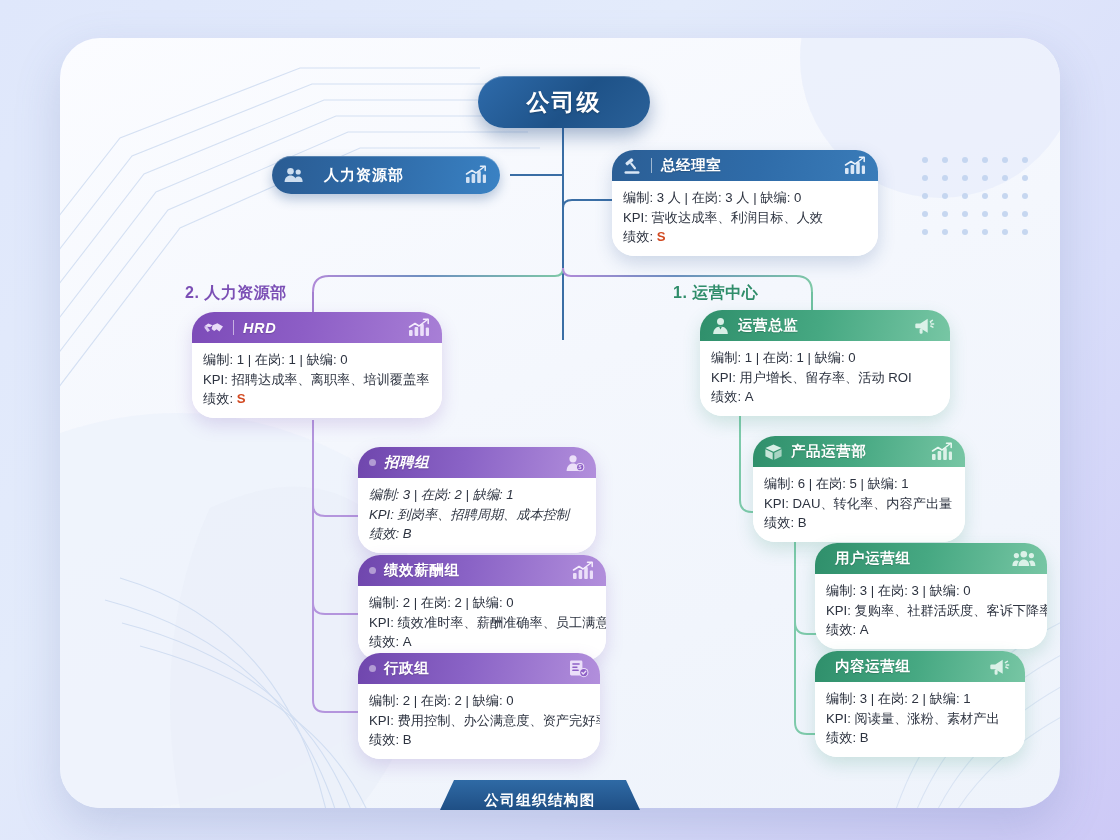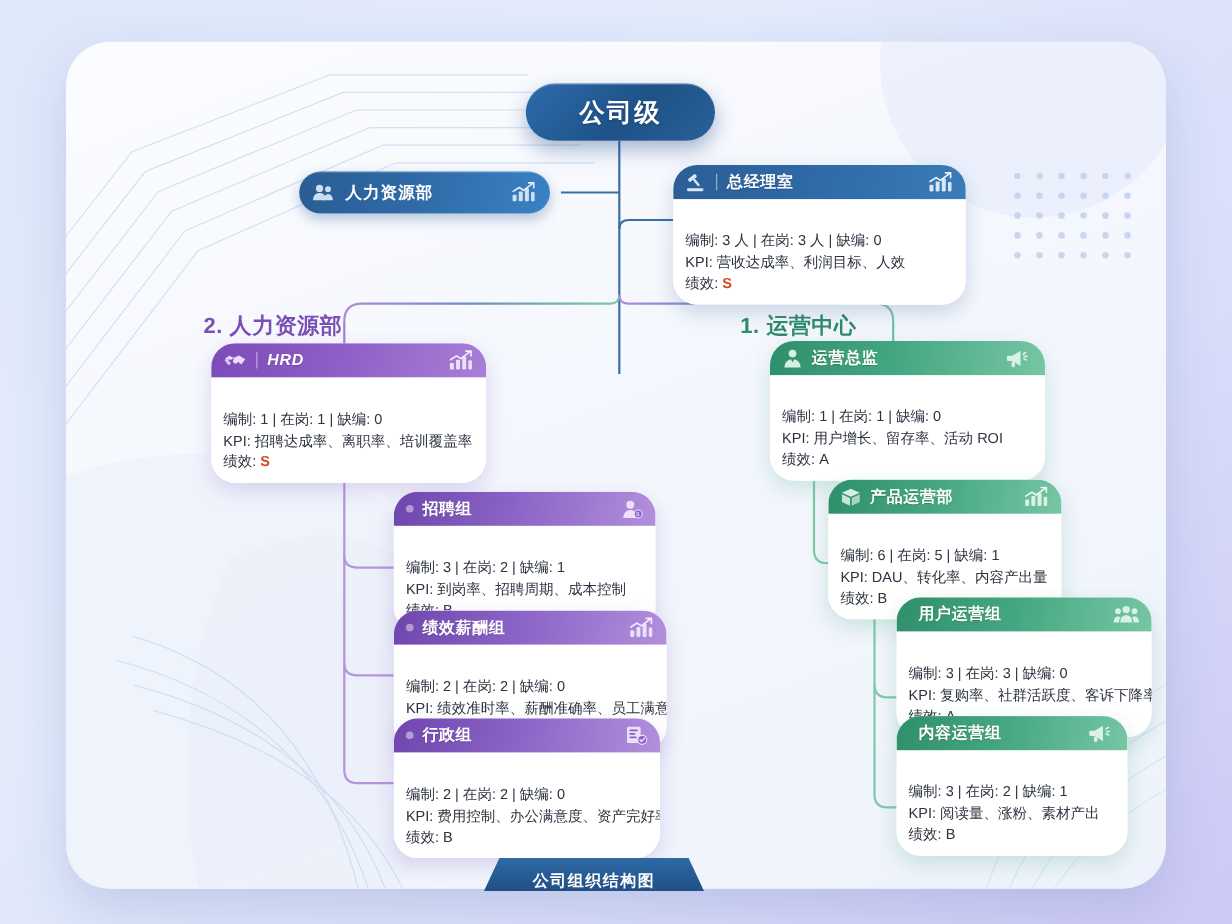--- a/index.html
+++ b/index.html
@@ -33,28 +33,28 @@
     color:#fff;font-size:23px;font-weight:bold;letter-spacing:2px;
     text-shadow:0 1px 2px rgba(0,0,0,.25);
   }
 
   
   .side-pill{
     position:absolute;left:272px;top:156px;width:228px;height:38px;
     border-radius:19px;
     background:linear-gradient(100deg,#2a5c93 0%,#2f6ba8 48%,#3a82c4 100%);
     box-shadow:0 5px 12px rgba(35,80,140,.32), inset 0 1px 0 rgba(255,255,255,.22);
-    display:flex;align-items:center;padding:0 12px;box-sizing:border-box;gap:10px;
+    display:flex;align-items:center;padding:0 12px;box-sizing:border-box;gap:20px;
     color:#fff;font-size:15px;font-weight:bold;
   }
   .side-pill .sp-label{flex:1;letter-spacing:1px;}
   .side-pill .ico{opacity:.92;display:flex;align-items:center;}
 
   
-  .caption{position:absolute;font-size:20px;font-weight:bold;letter-spacing:.5px;}
+  .caption{position:absolute;font-size:16px;font-weight:bold;letter-spacing:.5px;}
   .caption.purple{color:#7b4fb5;}
   .caption.green{color:#2f8d6a;}
 
   
   .card{
     position:absolute;border-radius:22px;overflow:hidden;
     background:#ffffff;
   }
   .card .hd{
     height:31px;display:flex;align-items:center;gap:8px;
@@ -65,21 +65,21 @@
   .card .hd .ico{display:flex;align-items:center;opacity:.95;}
   .card .hd .sep{
     width:1px;height:15px;background:rgba(255,255,255,.55);margin:0 1px 0 1px;
   }
   .card .hd .dot{
     width:7px;height:7px;border-radius:50%;
     background:rgba(255,255,255,.45);flex:none;
   }
   .card .bd{
     padding:7px 11px 9px 11px;background:#fff;
-    font-size:13.2px;line-height:19.5px;color:#2d3340;white-space:nowrap;margin-top:21px;
+    font-size:13.2px;line-height:19.5px;color:#2d3340;white-space:nowrap;
   }
   .card .bd .kv{display:block;}
   .grade-S{color:#d24a22;font-weight:bold;}
   .grade-A{color:#2d3340;}
   .grade-B{color:#2d3340;}
 
   
   .card.blue{box-shadow:0 7px 18px rgba(40,80,140,.20);}
   .card.blue .hd{background:linear-gradient(100deg,#2b5e95 0%,#2f6ca9 55%,#3a7cb9 100%);}
 
@@ -300,21 +300,21 @@
         </svg>
       </span>
     </div>
     <div class="bd">
       <span class="kv">编制: 1 | 在岗: 1 | 缺编: 0</span>
       <span class="kv">KPI: 招聘达成率、离职率、培训覆盖率</span>
       <span class="kv"><span>绩效: </span><span class="grade-S">S</span></span>
     </div>
   </div>
 
-  <div class="card purple lvl2" style="left:358px;top:447px;width:238px;">
+  <div class="card purple lvl2" style="left:358px;top:447px;width:238px;font-style:italic;">
     <div class="hd">
       <span class="dot"></span>
       <span class="ttl">招聘组</span>
       <span class="ico">
         <svg width="20" height="18" viewBox="0 0 20 18" fill="#efe4fb">
           <circle cx="8" cy="4.8" r="3.6"></circle>
             <path d="M1.6 17 C1.6 12.2 4.6 9.6 8 9.6 C11.4 9.6 14.4 12.2 14.4 17 Z"></path>
           <circle cx="15.2" cy="13.2" r="4.1" fill="#efe4fb"></circle>
             <circle cx="15.2" cy="13.2" r="3.1" fill="#8d5ec6"></circle>
           <text x="15.2" y="15.3" font-size="5" text-anchor="middle" fill="#efe4fb" font-family="Liberation Sans,sans-serif">S</text>

